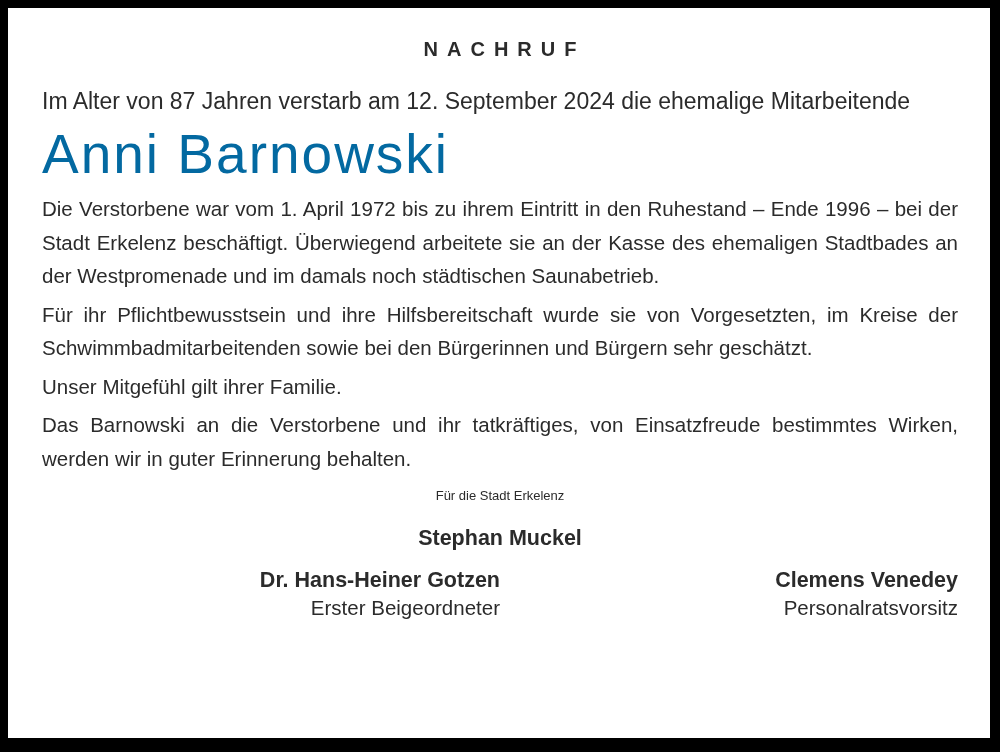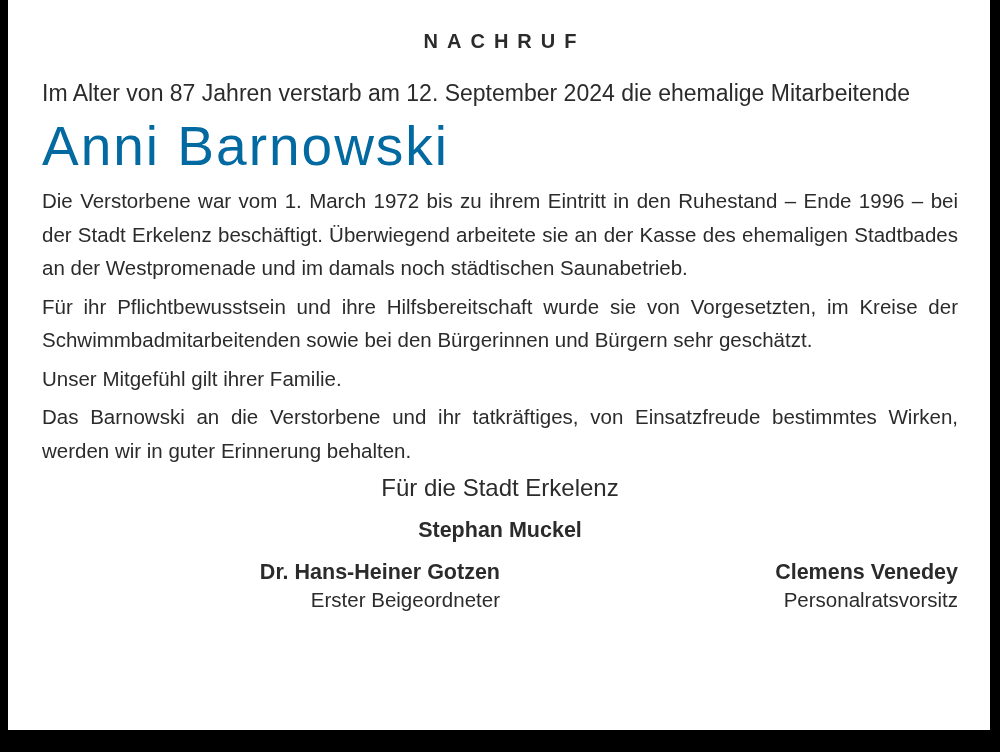--- a/index.html
+++ b/index.html
@@ -11,21 +11,21 @@
     height: 752px;
     background: #000000;
     position: relative;
     font-family: "Liberation Sans", sans-serif;
     color: #2b2b2b;
     overflow: hidden;
   }
   .page {
     position: absolute;
     left: 8px;
-    top: 0;
+    top: 8px;
     width: 982px;
     height: 730px;
     background: #ffffff;
     box-sizing: border-box;
     padding: 30px 32px 0 34px;
   }
   .kicker {
     text-align: center;
     font-size: 20px;
     font-weight: bold;
@@ -54,21 +54,21 @@
     font-size: 20.5px;
     line-height: 33.5px;
   }
   p.just {
     text-align: justify;
     text-align-last: left;
   }
   .closing {
     margin: 8px 0 0 0;
     text-align: center;
-    font-size: 24px;
+    font-size: 13px;
     line-height: 25px;
   }
   .sig-main {
     margin-top: 16px;
     text-align: center;
   }
   .sig-name {
     font-size: 21.5px;
     font-weight: bold;
     line-height: 28px;
@@ -90,21 +90,21 @@
 <body>
 
 <div class="page">
 
   <div class="kicker">NACHRUF</div>
 
   <p class="intro">Im Alter von 87 Jahren verstarb am 12. September 2024 die ehemalige Mitarbeitende</p>
 
   <h1 class="deceased">Anni Barnowski</h1>
 
-  <p class="body just">Die Verstorbene war vom 1. March 1972 bis zu ihrem Eintritt in den Ruhestand – Ende 1996 – bei der Stadt Erkelenz beschäftigt. Überwiegend arbeitete sie an der Kasse des ehemaligen Stadtbades an der Westpromenade und im damals noch städtischen Saunabetrieb.</p>
+  <p class="body just">Die Verstorbene war vom 1. April 1972 bis zu ihrem Eintritt in den Ruhestand – Ende 1996 – bei der Stadt Erkelenz beschäftigt. Überwiegend arbeitete sie an der Kasse des ehemaligen Stadtbades an der Westpromenade und im damals noch städtischen Saunabetrieb.</p>
 
   <p class="body just">Für ihr Pflichtbewusstsein und ihre Hilfsbereitschaft wurde sie von Vorgesetzten, im Kreise der Schwimmbadmitarbeitenden sowie bei den Bürgerinnen und Bürgern sehr geschätzt.</p>
 
   <p class="body">Unser Mitgefühl gilt ihrer Familie.</p>
 
   <p class="body just">Das Barnowski an die Verstorbene und ihr tatkräftiges, von Einsatzfreude bestimmtes Wirken, werden wir in guter Erinnerung behalten.</p>
 
   <p class="closing">Für die Stadt Erkelenz</p>
 
   <div class="sig-main">

